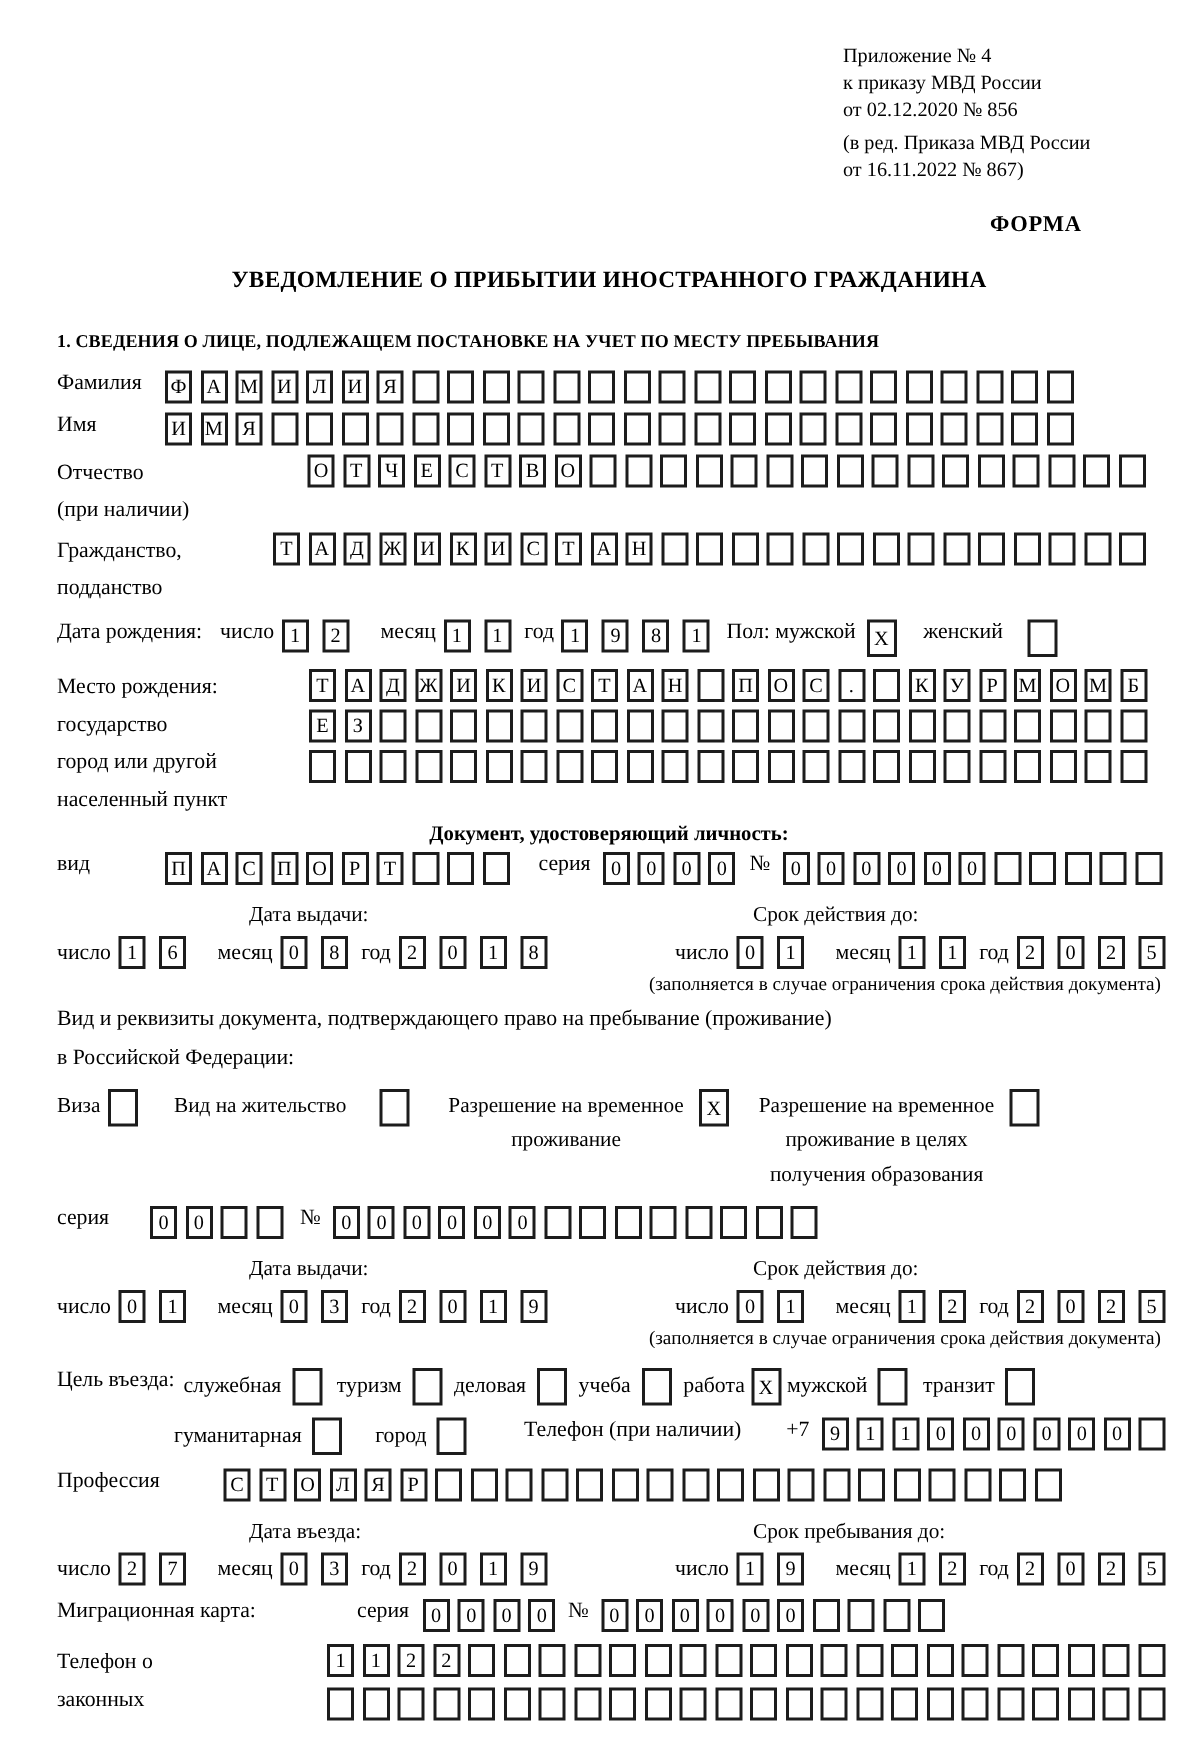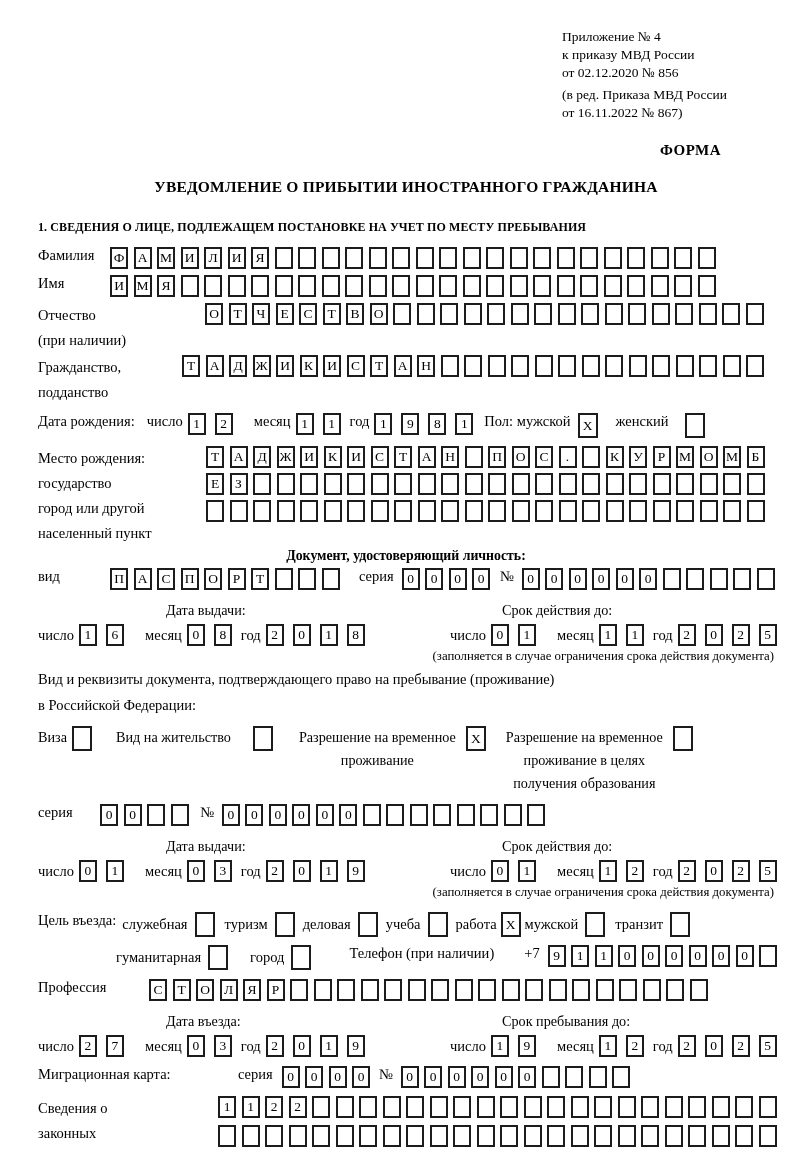--- a/index.html
+++ b/index.html
@@ -688,21 +688,21 @@
         <span class="cell">0</span>
         <span class="cell"></span>
         <span class="cell"></span>
         <span class="cell"></span>
         <span class="cell"></span>
       </span>
   </div>
 
   <div class="frow top" style="margin-top:8px">
     <div class="lblcol w142">
-      <div>Сведения о</div>
+      <div>Телефон о</div>
       <div>законных</div>
 
     </div>
     <div>
       <div class="stack" style="margin-left:38px">
         <div class="cells" style="margin-bottom:7px">
             <span class="cell">1</span>
             <span class="cell">1</span>
             <span class="cell">2</span>
             <span class="cell">2</span>

